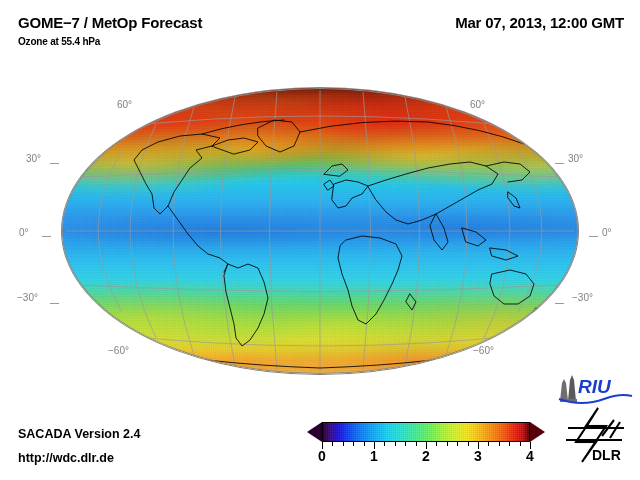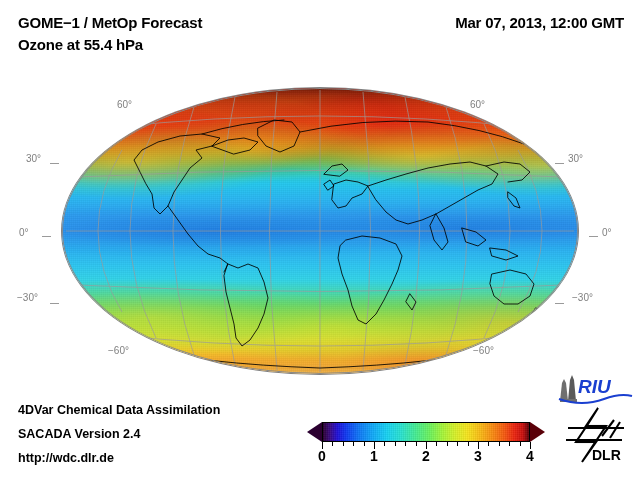--- a/index.html
+++ b/index.html
@@ -6,21 +6,21 @@
   body{
     width:640px;height:480px;background:#ffffff;
     font-family:"Liberation Sans",sans-serif;
     position:relative;overflow:hidden;
     -webkit-font-smoothing:none;
   }
   .page{position:absolute;inset:0;}
 
   
   #title-line1{position:absolute;left:18px;top:14px;font-size:15px;font-weight:bold;color:#000;letter-spacing:-0.2px;white-space:nowrap;}
-  #title-line2{position:absolute;left:18px;top:36px;font-size:15px;font-weight:bold;color:#000;letter-spacing:-0.2px;white-space:nowrap;}
+  #title-line2{position:absolute;left:18px;top:36px;font-size:10px;font-weight:bold;color:#000;letter-spacing:-0.2px;white-space:nowrap;}
   #datestamp{position:absolute;right:16px;top:14px;font-size:15px;font-weight:bold;color:#000;letter-spacing:-0.2px;white-space:nowrap;}
 
   
   #map-area{position:absolute;left:62px;top:88px;width:516px;height:286px;}
   .globe{position:absolute;inset:0;border-radius:50%;overflow:hidden;
          box-shadow:0 0 0 1px #808080;}
   .globe .layer{position:absolute;inset:-1px;}
 
   
   .l-base{
@@ -135,21 +135,21 @@
 
   
   #riu-logo{position:absolute;left:556px;top:371px;width:78px;height:34px;}
   #dlr-logo{position:absolute;left:562px;top:406px;width:70px;height:58px;}
 </style>
 </head>
 <body>
 
 <div class="page">
 
-  <div id="title-line1">GOME−1 / MetOp Forecast</div>
+  <div id="title-line1">GOME−7 / MetOp Forecast</div>
   <div id="title-line2">Ozone at 55.4 hPa</div>
   <div id="datestamp">Mar 07, 2013, 12:00 GMT</div>
 
   <div id="map-area">
     <div class="globe">
       <div class="layer l-base"></div>
       <div class="layer l-wave1"></div>
       <div class="layer l-wave2"></div>
       <div class="layer l-wave3"></div>
       <div class="layer l-eq"></div>
@@ -241,21 +241,20 @@
   <div class="lat" style="left:572px;top:292px;">−30°</div>
   <div class="lat" style="left:473px;top:345px;">−60°</div>
 
   <div class="tickmark" style="left:50px;top:163px;"></div>
   <div class="tickmark" style="left:42px;top:236px;"></div>
   <div class="tickmark" style="left:50px;top:303px;"></div>
   <div class="tickmark" style="left:555px;top:163px;"></div>
   <div class="tickmark" style="left:589px;top:236px;"></div>
   <div class="tickmark" style="left:555px;top:303px;"></div>
 
-  <div class="foot" id="foot1">4DVar Chemical Data Assimilation</div>
   <div class="foot" id="foot2">SACADA Version 2.4</div>
   <div class="foot" id="foot3">http://wdc.dlr.de</div>
 
   <div id="cb-block">
     <div id="cb-wrap">
       <div class="cb-body">
         <div class="cb-fill" style="background: linear-gradient(to right, rgb(43, 0, 48) 0%, rgb(58, 10, 134) 3.5%, rgb(32, 16, 216) 7%, rgb(16, 56, 240) 11%, rgb(15, 116, 246) 17%, rgb(17, 168, 248) 24%, rgb(24, 210, 242) 31%, rgb(42, 226, 207) 38%, rgb(70, 236, 146) 45%, rgb(110, 242, 92) 52%, rgb(166, 245, 58) 58%, rgb(214, 240, 42) 64%, rgb(246, 229, 30) 70%, rgb(249, 189, 22) 76%, rgb(249, 142, 18) 82%, rgb(245, 90, 16) 88%, rgb(234, 36, 16) 93%, rgb(200, 16, 14) 97%, rgb(90, 0, 8) 100%);"></div>
         <div class="cb-grain"></div>
       </div>
       <div class="cb-cap left" style="border-right-color: rgb(43, 0, 48);"></div>

